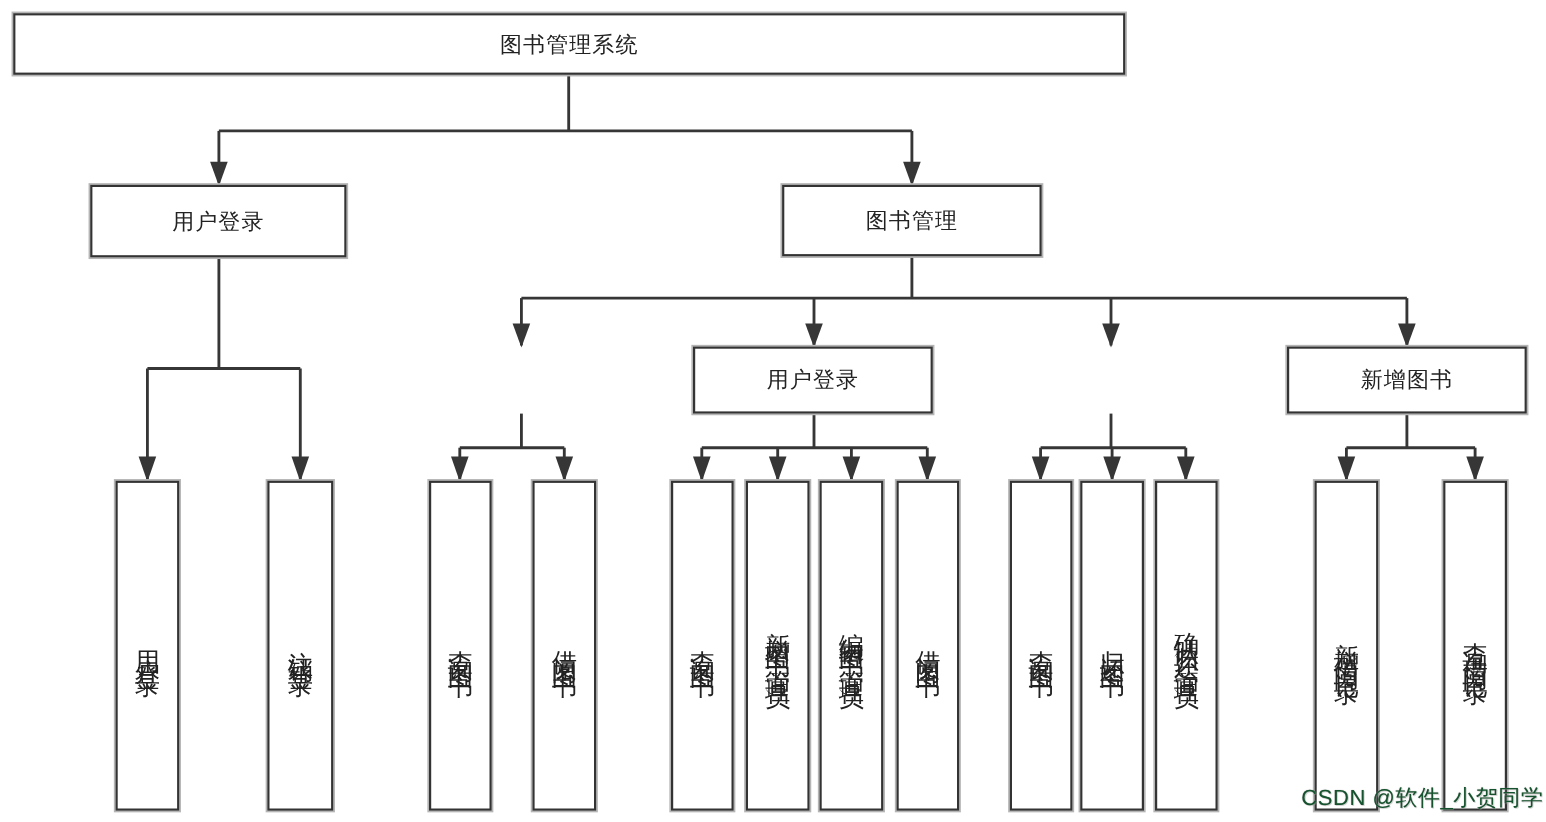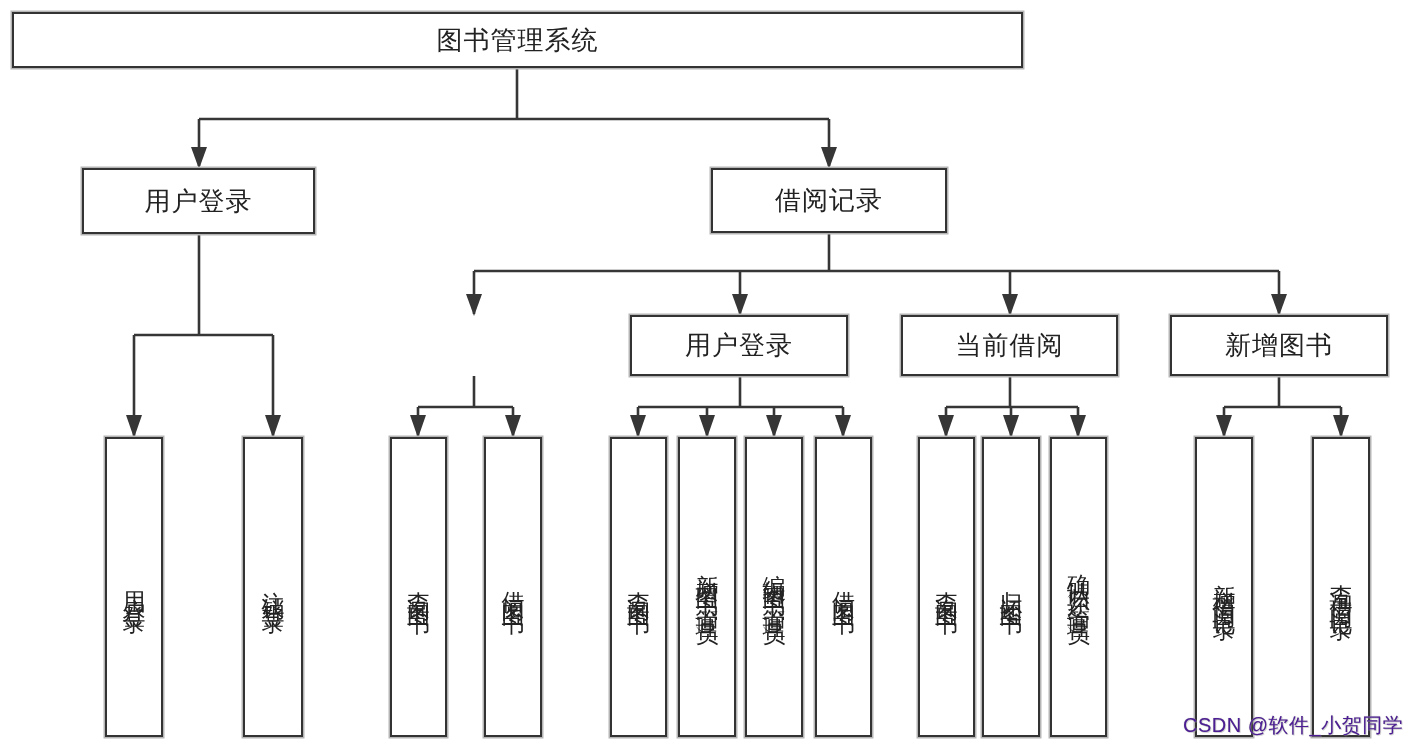--- a/index.html
+++ b/index.html
@@ -23,39 +23,39 @@
     background: #ffffff;
     border: 2.5px solid #333333;
     box-shadow: 0 0 0 1.5px #b5b5b5;
     display: flex;
     align-items: center;
     justify-content: center;
     z-index: 2;
   }
   .box .lbl {
     color: #222222;
-    font-size: 26px;
+    font-size: 20px;
     letter-spacing: 1px;
     white-space: nowrap;
   }
   .box.v .lbl {
     writing-mode: vertical-rl;
     text-orientation: mixed;
     font-size: 23px;
     line-height: 1;
     letter-spacing: 7px;
     white-space: normal;
   }
   #watermark {
     position: absolute;
     left: 1183px;
     top: 712px;
     z-index: 5;
     font-size: 20px;
-    color: #4c1d95;
+    color: #14532d;
     text-shadow: 0 0 1px #9f9f9f, 1px 1px 0 rgba(150,150,150,0.35);
     white-space: nowrap;
     letter-spacing: 0.5px;
   }
 </style>
 </head>
 <body>
 
 <div id="canvas">
 
@@ -126,28 +126,25 @@
   </svg>
 
   <div class="box h" style="left:12px;top:12px;width:1011px;height:56px">
     <span class="lbl">图书管理系统</span>
   </div>
 
   <div class="box h" style="left:82px;top:168px;width:233px;height:66px">
     <span class="lbl">用户登录</span>
   </div>
   <div class="box h" style="left:711px;top:168px;width:236px;height:65px">
-    <span class="lbl">借阅记录</span>
+    <span class="lbl">图书管理</span>
   </div>
 
   <div class="box h" style="left:630px;top:315px;width:218px;height:61px">
     <span class="lbl">用户登录</span>
-  </div>
-  <div class="box h" style="left:901px;top:315px;width:217px;height:61px">
-    <span class="lbl">当前借阅</span>
   </div>
   <div class="box h" style="left:1170px;top:315px;width:218px;height:61px">
     <span class="lbl">新增图书</span>
   </div>
 
   <div class="box v" style="left:105px;top:437px;width:58px;height:300px">
     <span class="lbl">用户登录</span>
   </div>
   <div class="box v" style="left:243px;top:437px;width:60px;height:300px">
     <span class="lbl">注销登录</span>

